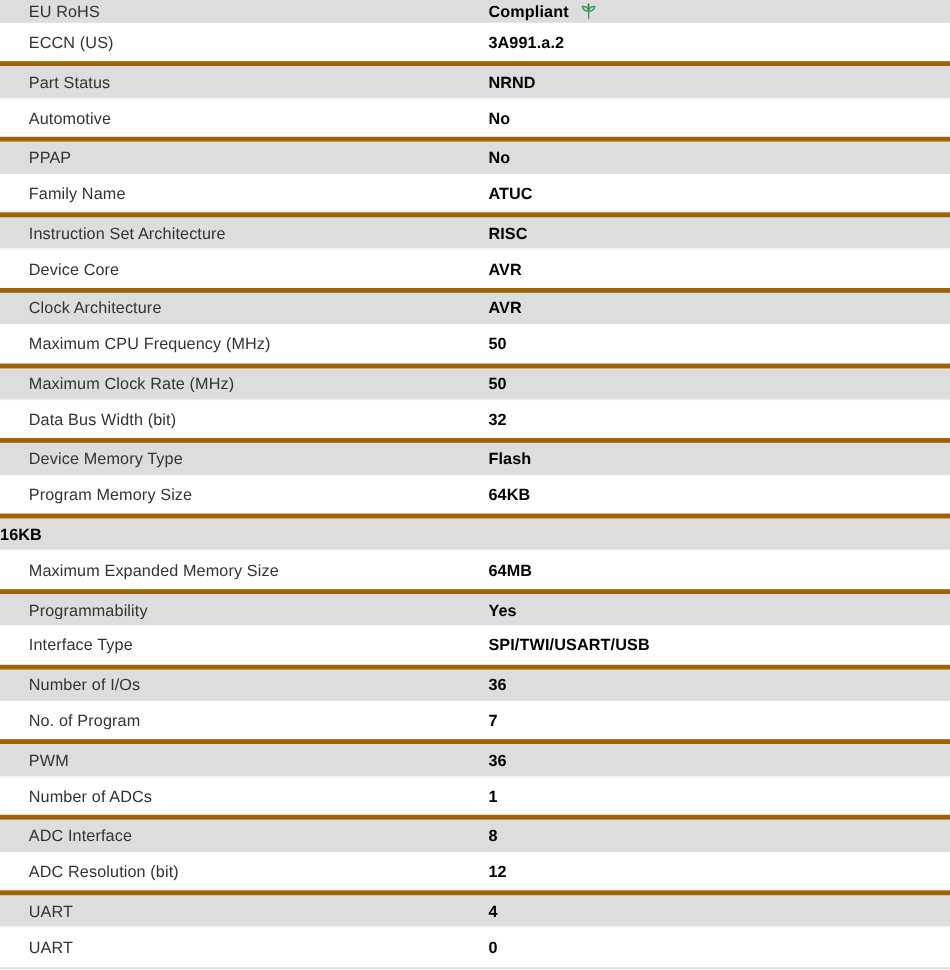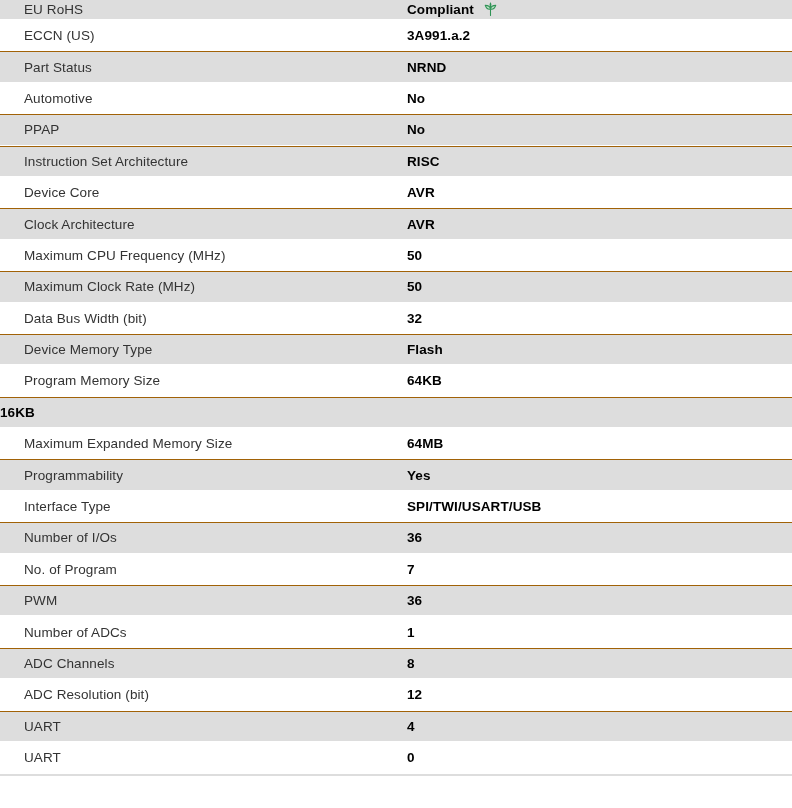--- a/index.html
+++ b/index.html
@@ -20,21 +20,21 @@
   }
   .spec-row {
     display: flex;
     align-items: center;
     height: 31.4px;
     box-sizing: border-box;
     background: #ffffff;
   }
   .spec-row.stripe {
     background: #dddddd;
-    border-top: 1px solid #a16207;
+    border-top: 4px solid #a16207;
     border-bottom: 1px solid #ffffff;
   }
   .spec-row.first {
     height: 20px;
     border-top: none;
   }
   .spec-row .cell-label {
     flex: 0 0 407px;
     box-sizing: border-box;
     padding-left: 24px;
@@ -102,20 +102,26 @@
         <div class="cell-value">
           <span>No</span>
         </div>
       </div>
       <div class="spec-row stripe">
         <div class="cell-label">PPAP</div>
         <div class="cell-value">
           <span>No</span>
         </div>
       </div>
+      <div class="spec-row">
+        <div class="cell-label">Family Name</div>
+        <div class="cell-value">
+          <span>ATUC</span>
+        </div>
+      </div>
       <div class="spec-row stripe">
         <div class="cell-label">Instruction Set Architecture</div>
         <div class="cell-value">
           <span>RISC</span>
         </div>
       </div>
       <div class="spec-row">
         <div class="cell-label">Device Core</div>
         <div class="cell-value">
           <span>AVR</span>
@@ -198,21 +204,21 @@
           <span>36</span>
         </div>
       </div>
       <div class="spec-row">
         <div class="cell-label">Number of ADCs</div>
         <div class="cell-value">
           <span>1</span>
         </div>
       </div>
       <div class="spec-row stripe">
-        <div class="cell-label">ADC Channels</div>
+        <div class="cell-label">ADC Interface</div>
         <div class="cell-value">
           <span>8</span>
         </div>
       </div>
       <div class="spec-row">
         <div class="cell-label">ADC Resolution (bit)</div>
         <div class="cell-value">
           <span>12</span>
         </div>
       </div>

